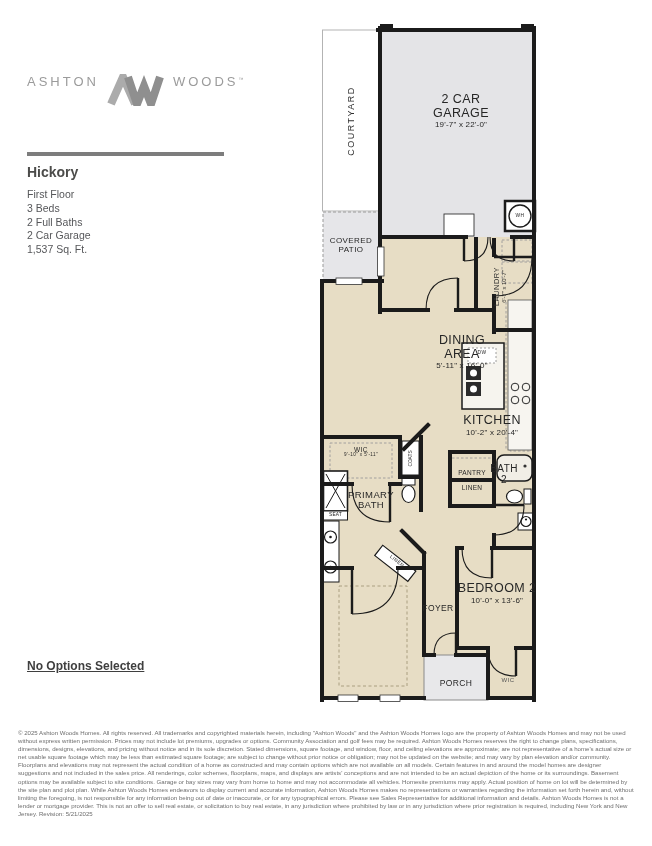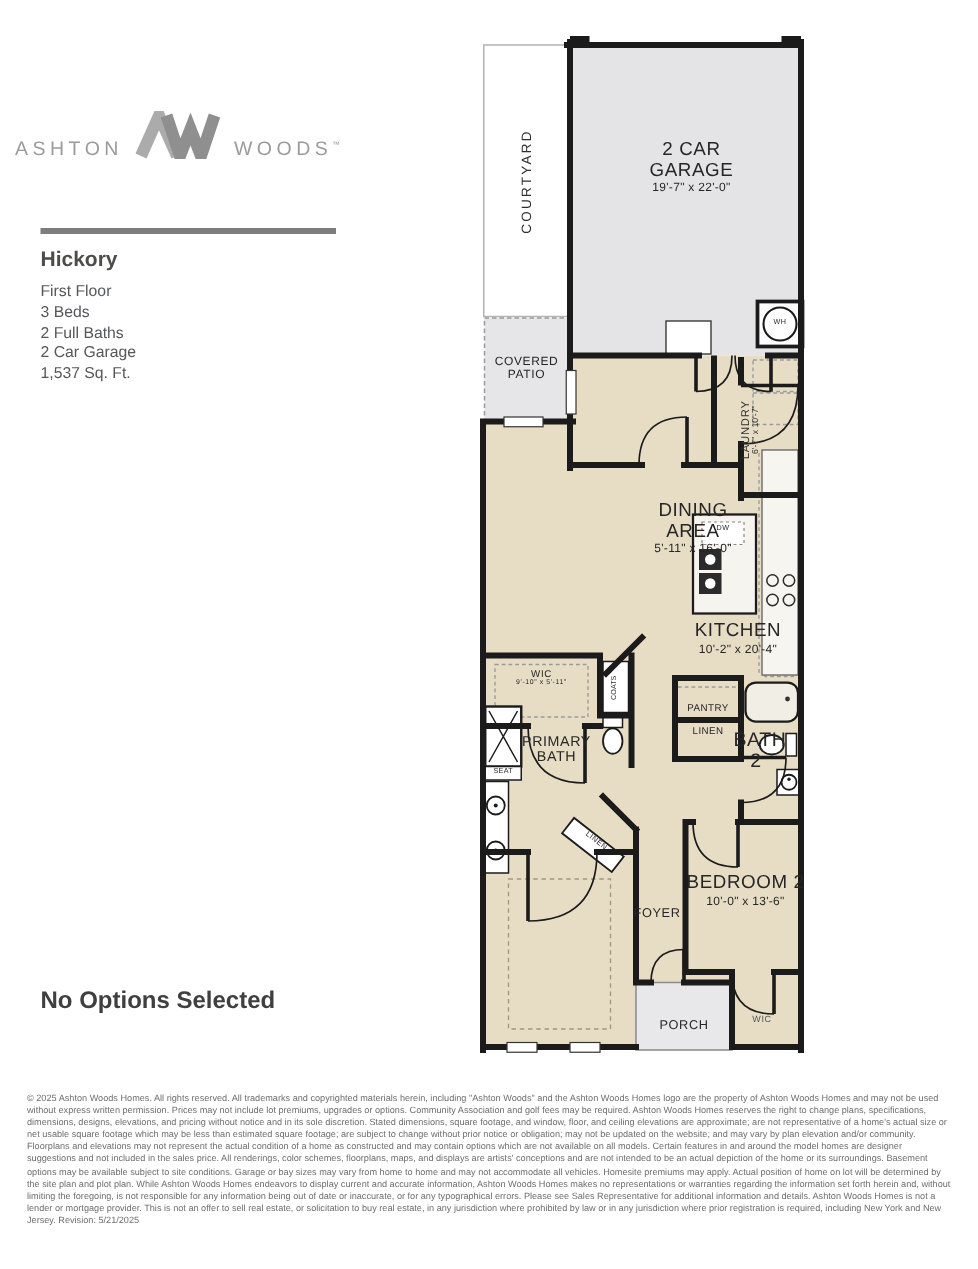--- a/index.html
+++ b/index.html
@@ -1,26 +1,26 @@
 <!DOCTYPE html>
 <html><head>
 <meta charset="utf-8">
 <style>
   html,body{margin:0;padding:0;background:#fff;}
   #page{position:relative;width:652px;height:846px;background:#fff;overflow:hidden;
         font-family:"Liberation Sans",sans-serif;}
   .abs{position:absolute;}
   
-  #logo{left:10px;top:74px;display:flex;align-items:flex-end;gap:7px;}
+  #logo{left:27px;top:74px;display:flex;align-items:flex-start;gap:7px;}
   .logo-word{font-size:13px;letter-spacing:3px;color:#9b9b9b;font-weight:400;}
   .logo-tm{font-size:5px;color:#9b9b9b;vertical-align:super;}
   #divider{left:27px;top:152px;width:197px;height:4px;background:#7d7d7d;}
   #plan-title{left:27px;top:164px;font-size:14px;font-weight:700;color:#4c4c4a;}
   #facts{left:27px;top:188px;font-size:10.5px;line-height:13.8px;color:#56575a;}
-  #options-note{left:27px;top:659px;font-size:16px;font-weight:700;color:#3f3f3f;}
+  #options-note{left:27px;top:659px;font-size:12px;font-weight:700;color:#3f3f3f;text-decoration:underline;}
   #disclaimer{left:18px;top:729px;width:617px;font-size:6.1px;line-height:8.1px;color:#6e6e6e;}
   
   .lbl{position:absolute;text-align:center;color:#262626;line-height:1.08;letter-spacing:.4px;}
   .room-name{font-size:12.5px;}
   .room-dims{font-size:8px;letter-spacing:.2px;margin-top:1px;}
   .small-name{font-size:6.5px;letter-spacing:.3px;}
   .tiny{font-size:4.8px;letter-spacing:.2px;}
   .vwrap{position:absolute;display:flex;align-items:center;justify-content:center;}
   .vrot{transform:rotate(-90deg);white-space:nowrap;text-align:center;color:#2f2f2f;}
 </style>
@@ -208,21 +208,21 @@
     <div style="font-size:4.6px">9'-10" x 5'-11"</div>
   </div>
 
   <div class="vwrap" style="left:401px;top:440px;width:19px;height:36px">
     <span class="vrot" style="font-size:4.8px">COATS</span>
   </div>
 
   <div class="lbl small-name" style="left:451px;top:469px;width:42px">PANTRY</div>
   <div class="lbl small-name" style="left:451px;top:484px;width:42px">LINEN</div>
 
-  <div class="lbl" style="left:489px;top:486px;width:30px;font-size:13px">
+  <div class="lbl" style="left:489px;top:464px;width:30px;font-size:10px">
     <div>BATH</div>
     <div>2</div>
   </div>
 
   <div class="lbl" style="left:341px;top:490px;width:60px;font-size:9.5px">PRIMARY BATH</div>
 
   <div class="lbl tiny" style="left:323px;top:511.5px;width:25px">SEAT</div>
 
   <div class="lbl" style="left:382px;top:547px;width:38px;font-size:5px;transform:rotate(38deg);transform-origin:left center">LINEN</div>
 

